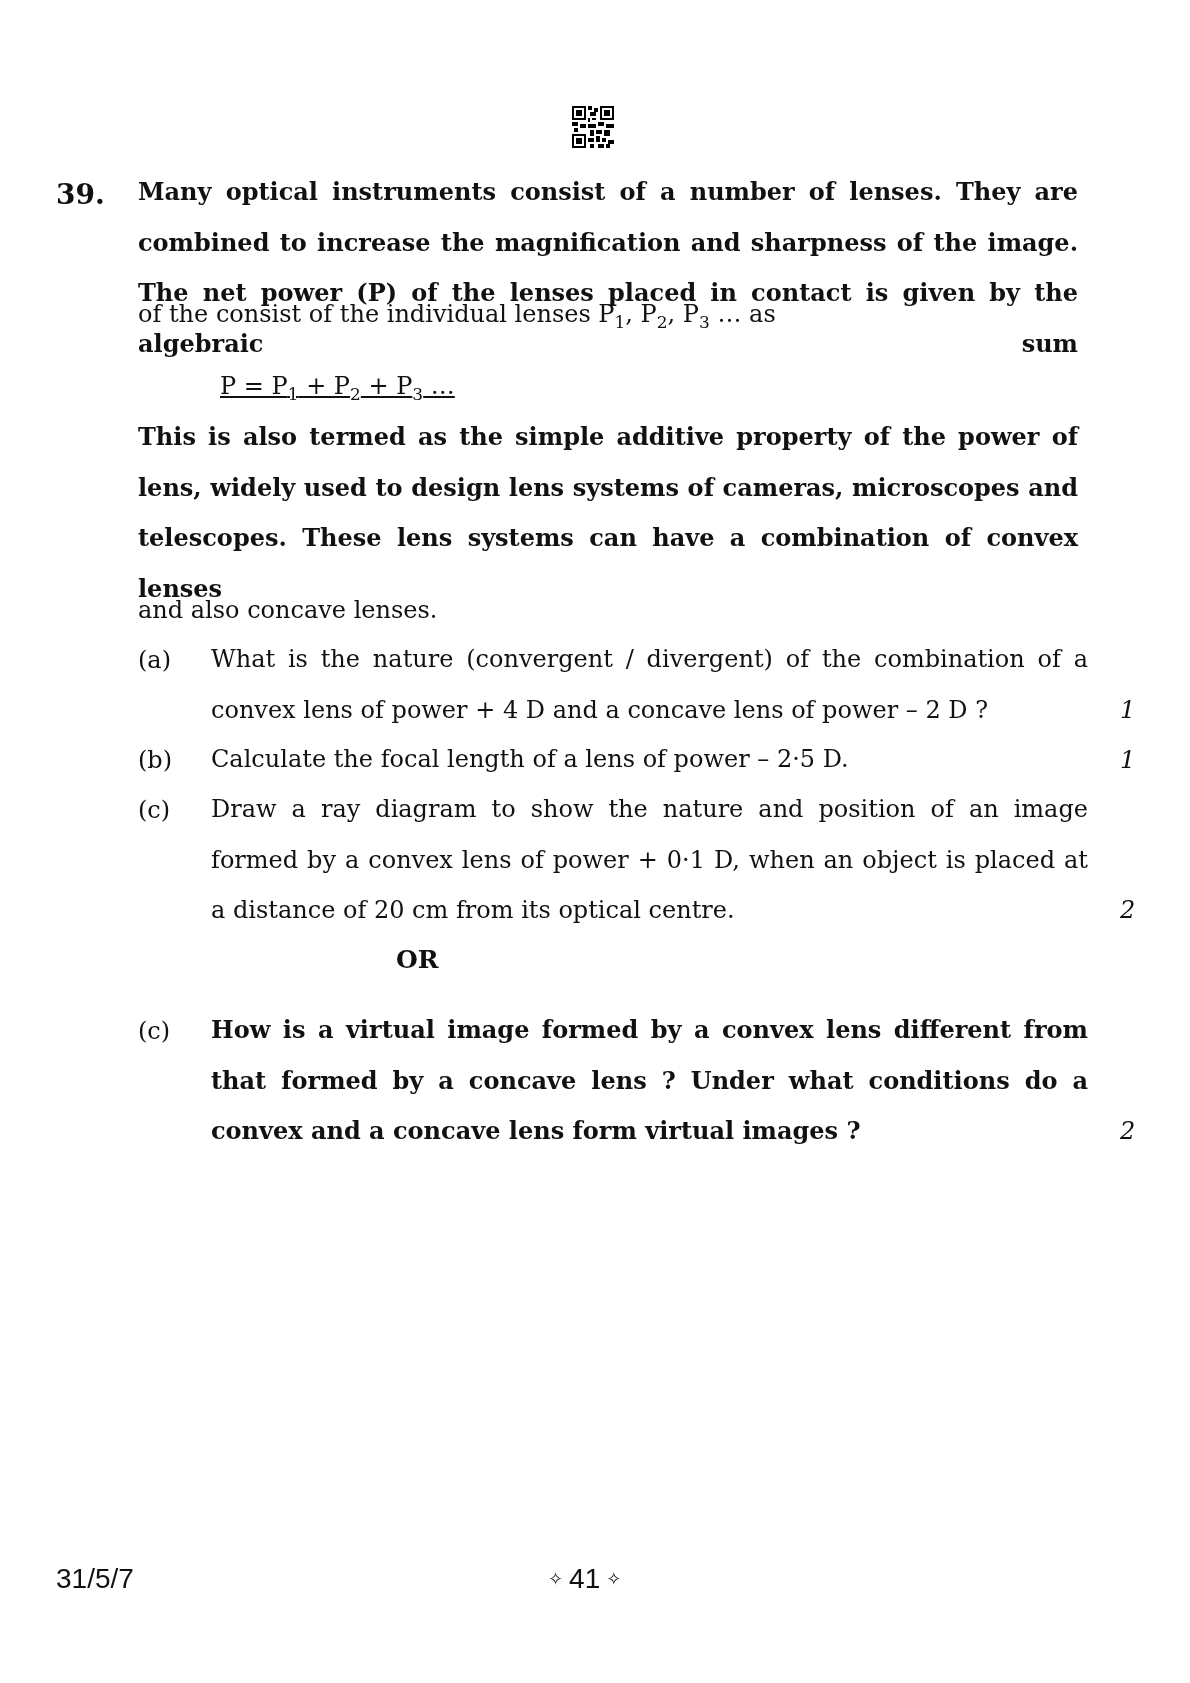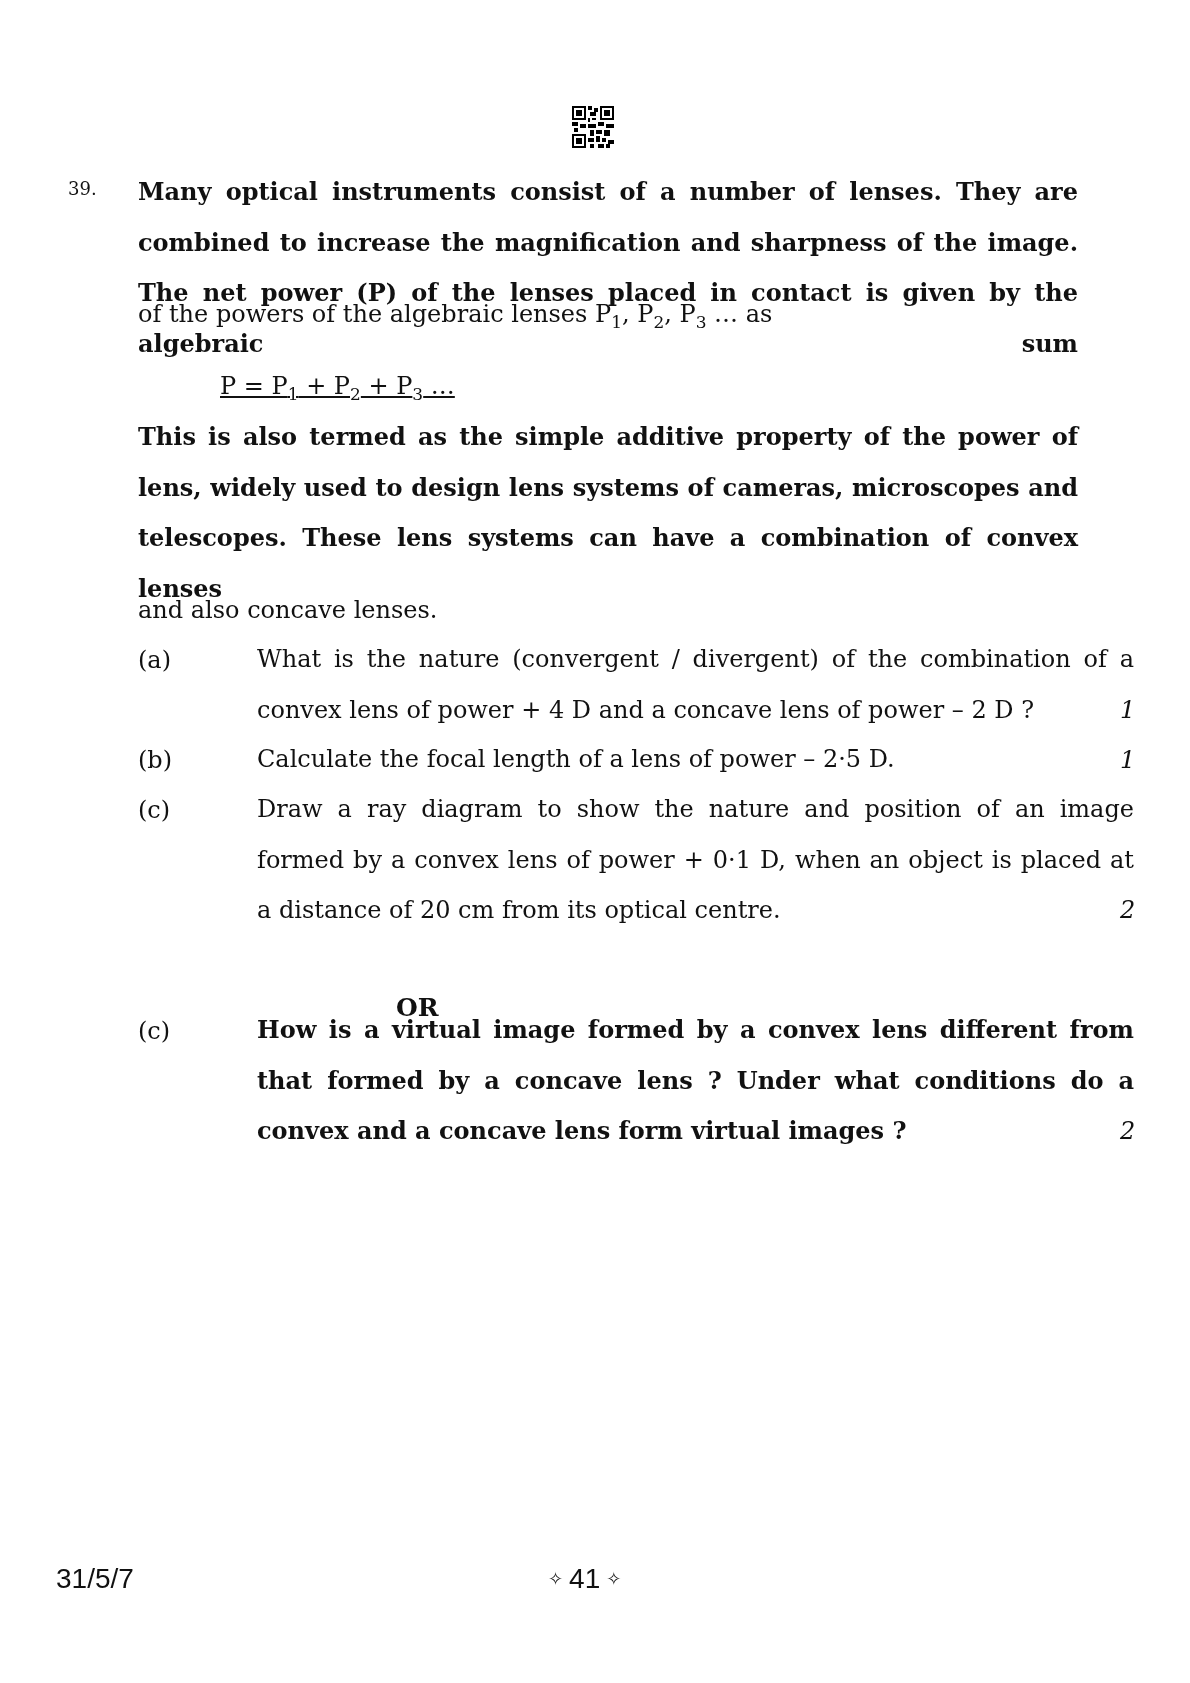--- a/index.html
+++ b/index.html
@@ -5,48 +5,48 @@
   html, body { margin: 0; padding: 0; background: #ffffff; }
   body {
     width: 1190px; height: 1683px; position: relative; overflow: hidden;
     font-family: "DejaVu Serif", "Liberation Serif", serif;
     color: #111111;
   }
   .qr {
     position: absolute; left: 572px; top: 106px; width: 42px; height: 42px;
   }
   .qnum {
-    position: absolute; left: 68px; top: 178px;
-    font-weight: normal; font-size: 18px;
+    position: absolute; left: 56px; top: 178px;
+    font-weight: bold; font-size: 28px;
   }
   .para {
     position: absolute; left: 138px; width: 940px;
     font-size: 24px; line-height: 50.5px;
     text-align: justify;
   }
   .para.justify-last { text-align-last: justify; font-weight: bold; }
   .line {
     position: absolute; left: 138px; font-size: 24px; white-space: nowrap;
   }
   sub { font-size: 17px; vertical-align: -6px; line-height: 0; }
   .formula {
     position: absolute; left: 220px; top: 372px; font-size: 24px; white-space: nowrap; text-decoration: underline;
   }
   .sub-label {
     position: absolute; left: 138px; font-size: 24px;
   }
   .sub-text {
     position: absolute; left: 211px; width: 877px;
-    font-size: 24px; line-height: 50.5px; text-align: justify; margin-left: 46px;
+    font-size: 24px; line-height: 50.5px; text-align: justify;
   }
   .marks {
     position: absolute; left: 1120px; font-size: 24px; font-style: italic;
   }
   .or {
-    position: absolute; left: 396px; top: 945px; font-size: 25px; font-weight: bold; margin-top: 48px;
+    position: absolute; left: 396px; top: 945px; font-size: 25px; font-weight: bold;
   }
   .footer-code {
     position: absolute; left: 56px; top: 1563px;
     font-family: "Liberation Sans", sans-serif; font-size: 28px;
   }
   .footer-page {
     position: absolute; left: 548px; top: 1563px;
     font-family: "Liberation Sans", sans-serif; font-size: 28px;
     display: flex; align-items: center; gap: 6px;
   }
@@ -89,21 +89,21 @@
       <rect x="13" y="19" width="3" height="2"></rect>
       <rect x="17" y="19" width="2" height="2"></rect>
   </g>
 </svg>
 
 <div class="qnum">39.</div>
 
 <div class="para justify-last" style="top:167px;">Many optical instruments consist of a number of lenses. They are combined to increase the magnification and sharpness of the image. The net power (P) of the lenses placed in contact is given by the algebraic sum</div>
 
 <div class="line" style="top:300px;">
-  <span>of the powers of the algebraic lenses P</span><sub>1</sub><span>, P</span><sub>2</sub><span>, P</span><sub>3</sub><span> … as</span>
+  <span>of the consist of the individual lenses P</span><sub>1</sub><span>, P</span><sub>2</sub><span>, P</span><sub>3</sub><span> … as</span>
 </div>
 
 <div class="formula">
   <span>P = P</span><sub>1</sub><span> + P</span><sub>2</sub><span> + P</span><sub>3</sub><span> …</span>
 </div>
 
 <div class="para justify-last" style="top:412px;">This is also termed as the simple additive property of the power of lens, widely used to design lens systems of cameras, microscopes and telescopes. These lens systems can have a combination of convex lenses</div>
 <div class="line" style="top:596px;text-align:center;">and also concave lenses.</div>
 
 <div class="sub-label" style="top:646px;">(a)</div>

